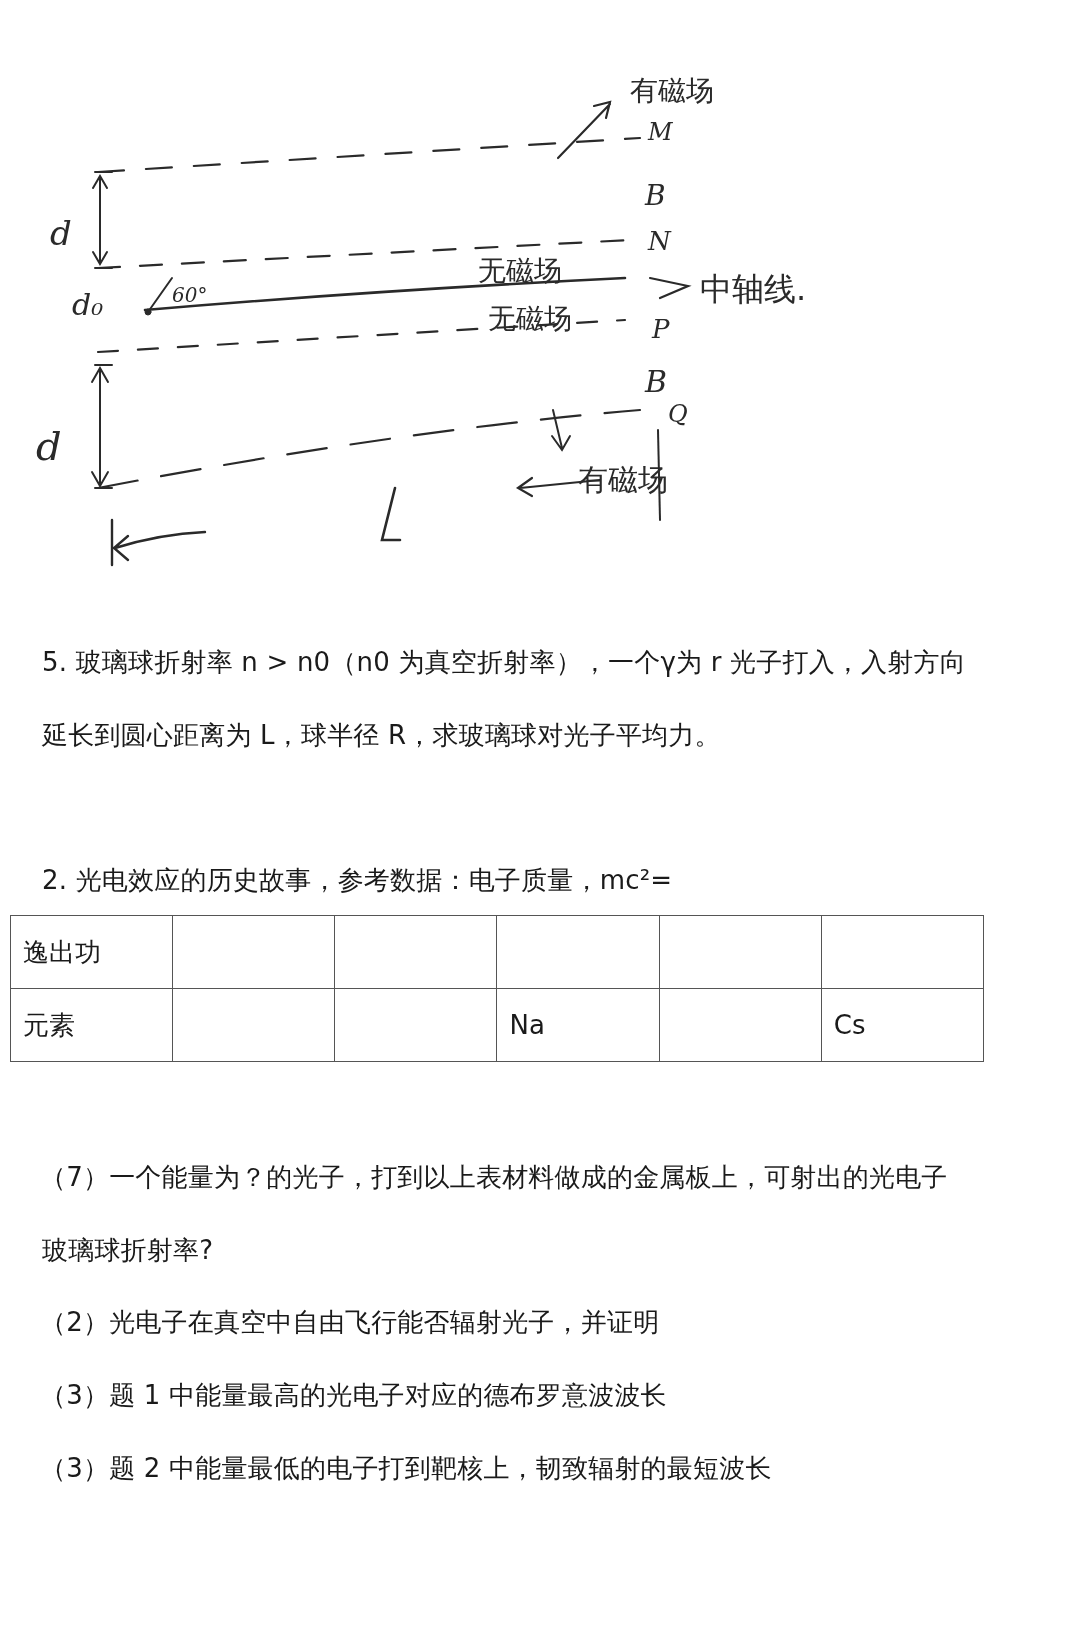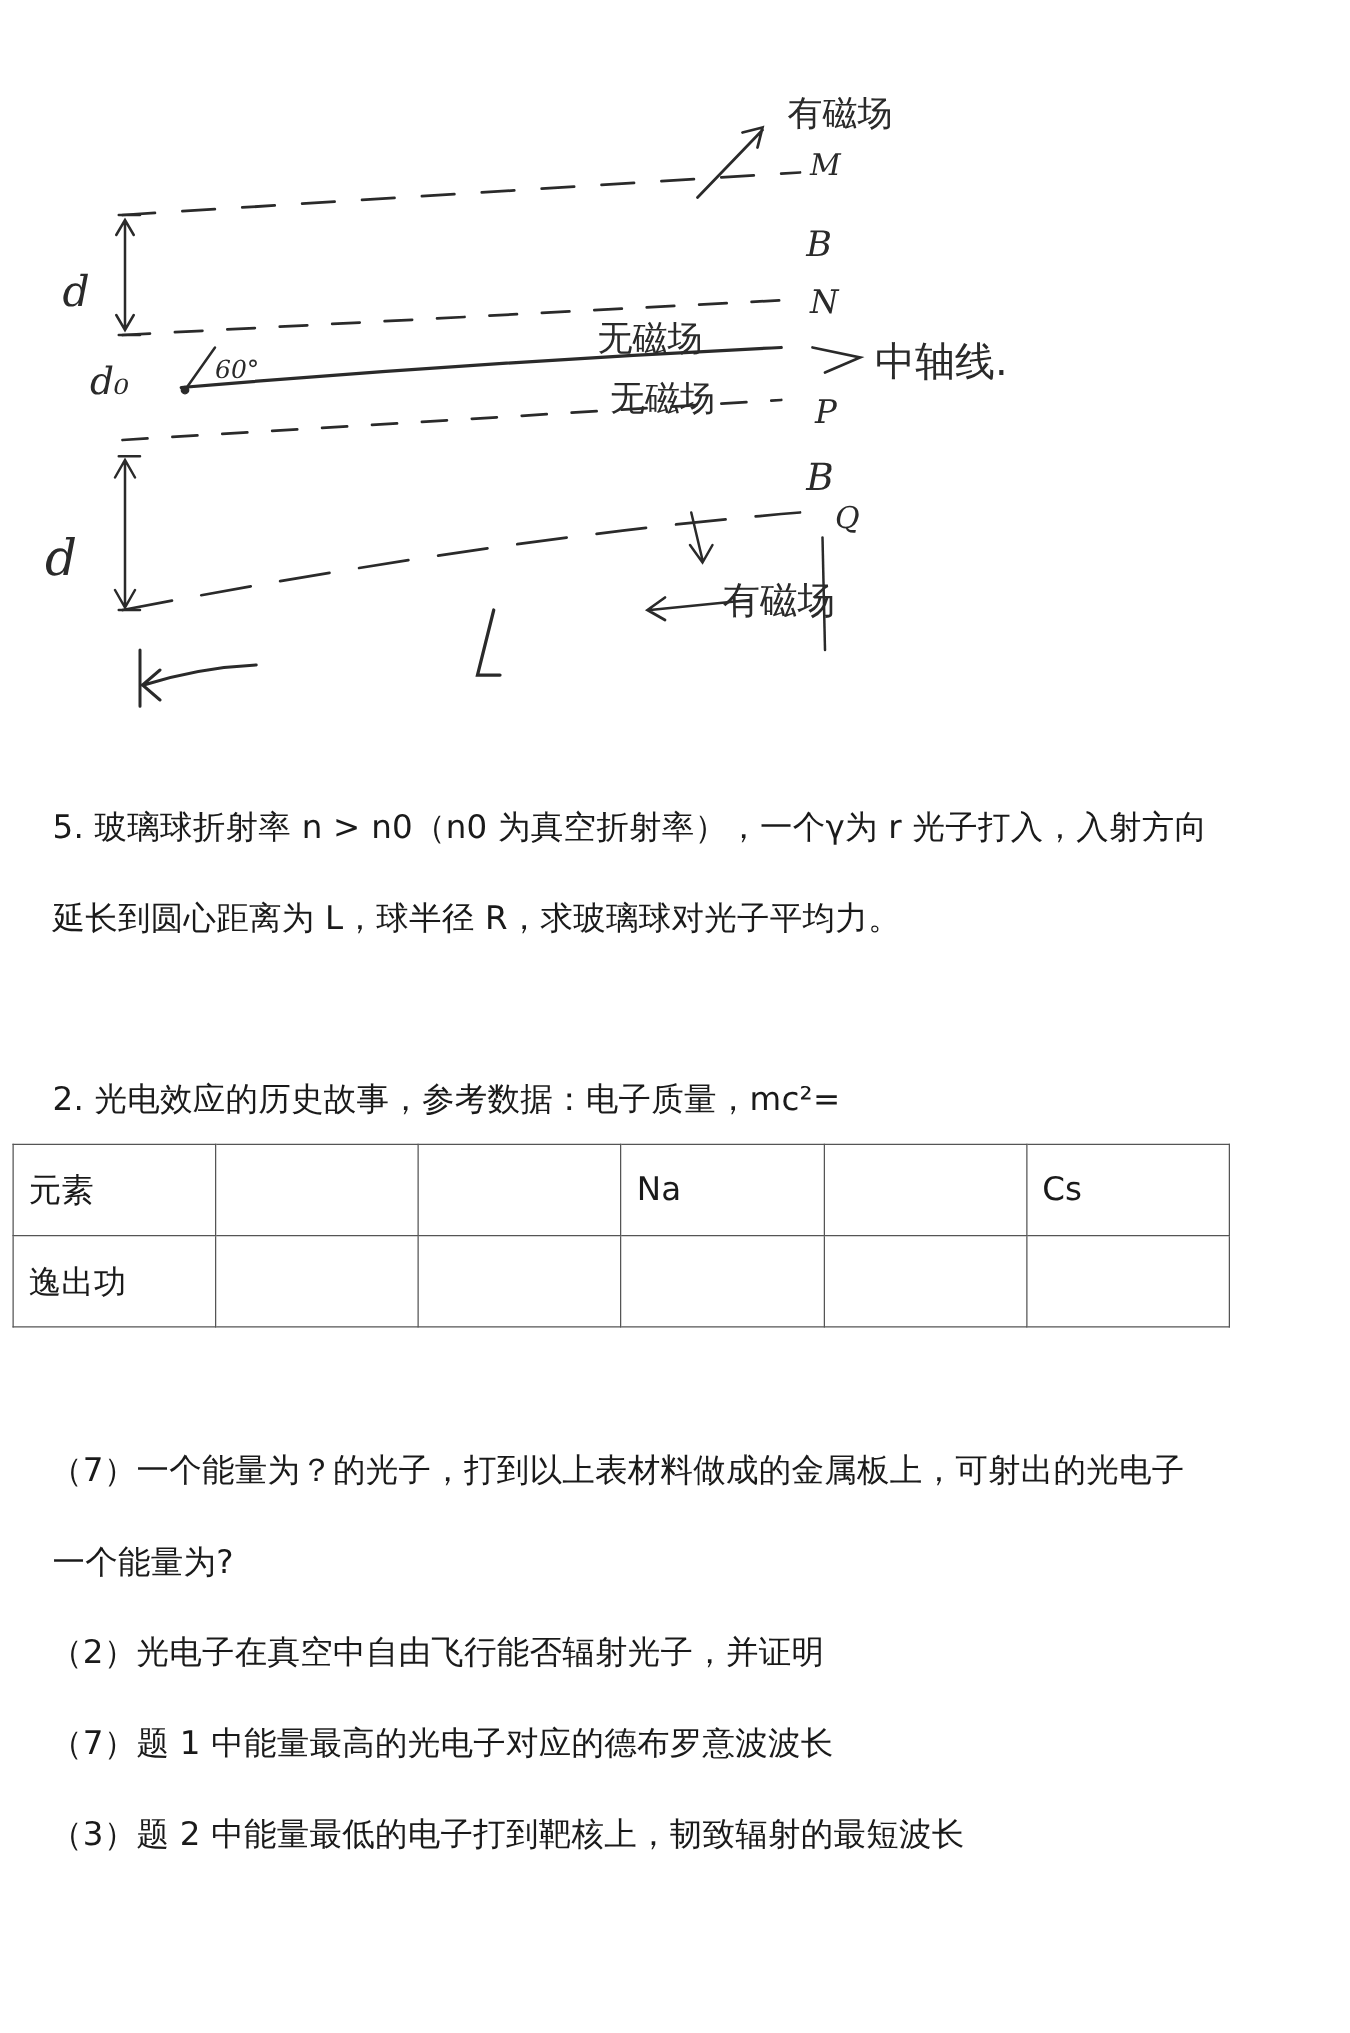--- a/index.html
+++ b/index.html
@@ -79,35 +79,35 @@
 </div>
 
 <div class="line" style="top:645px">5. 玻璃球折射率 n &gt; n0（n0 为真空折射率），一个γ为 r 光子打入，入射方向</div>
 <div class="line" style="top:718px">延长到圆心距离为 L，球半径 R，求玻璃球对光子平均力。</div>
 
 <div class="line" style="top:863px">2. 光电效应的历史故事，参考数据：电子质量，mc²=</div>
 
 <table class="wf">
   <tbody>
       <tr>
+    <td>逸出功</td>
+    <td></td>
+    <td></td>
+    <td></td>
+    <td></td>
+    <td></td>
+  </tr>
+  <tr>
     <td>元素</td>
     <td></td>
     <td></td>
     <td>Na</td>
     <td></td>
     <td>Cs</td>
   </tr>
-  <tr>
-    <td>逸出功</td>
-    <td></td>
-    <td></td>
-    <td></td>
-    <td></td>
-    <td></td>
-  </tr>
 </tbody>
   </table>
 
 <div class="line sub" style="top:1160px; left:22px">（7）一个能量为？的光子，打到以上表材料做成的金属板上，可射出的光电子</div>
-<div class="line" style="top:1233px">一个能量为?</div>
+<div class="line" style="top:1233px">玻璃球折射率?</div>
 <div class="line sub" style="top:1305px; left:22px">（2）光电子在真空中自由飞行能否辐射光子，并证明</div>
-<div class="line sub" style="top:1378px; left:22px">（7）题 1 中能量最高的光电子对应的德布罗意波波长</div>
+<div class="line sub" style="top:1378px; left:22px">（3）题 1 中能量最高的光电子对应的德布罗意波波长</div>
 <div class="line sub" style="top:1451px; left:22px">（3）题 2 中能量最低的电子打到靶核上，韧致辐射的最短波长</div>
 
 </body></html>

